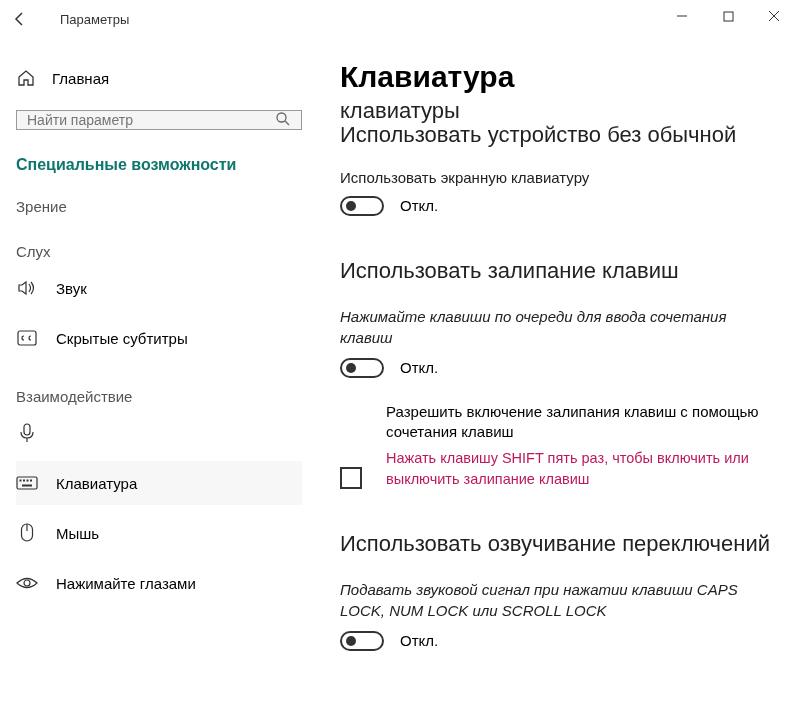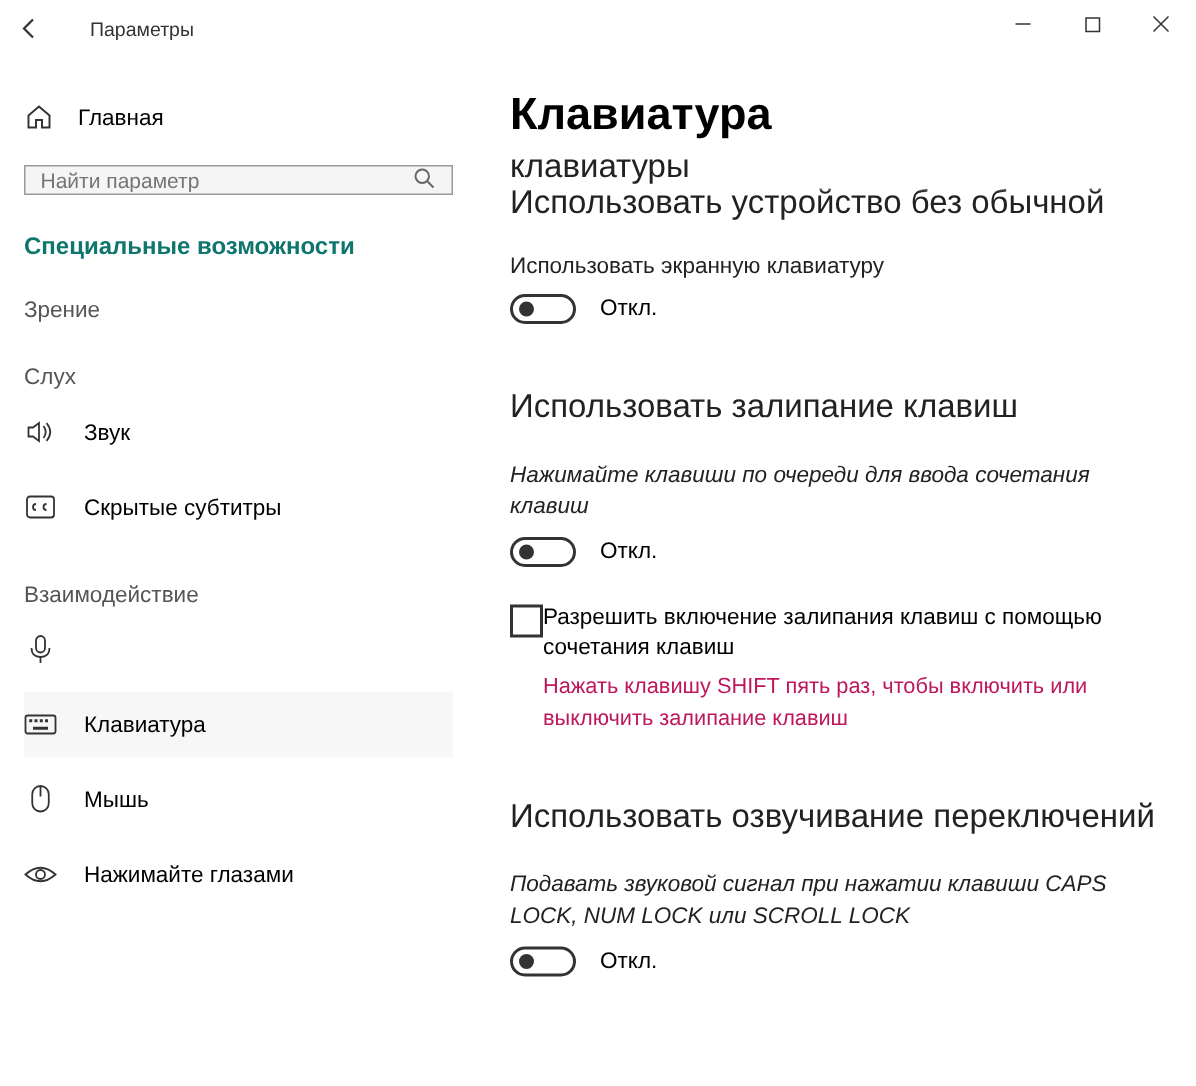--- a/index.html
+++ b/index.html
@@ -163,23 +163,23 @@
 
   .section-title {
     font-size: 22px;
     color: #222;
     margin-top: 42px;
     font-weight: 400;
   }
 
   .check-row {
     display:flex;
-    gap: 0;
+    gap: 24px;
     margin-top: 24px;
-    align-items: flex-start;
+    align-items: flex-end;
   }
   .checkbox {
     width: 22px; height: 22px;
     border: 2px solid #333;
     flex-shrink: 0;
     margin-top: 1px;
   }
   .check-text {
     font-size: 15px;
     line-height: 1.35;

